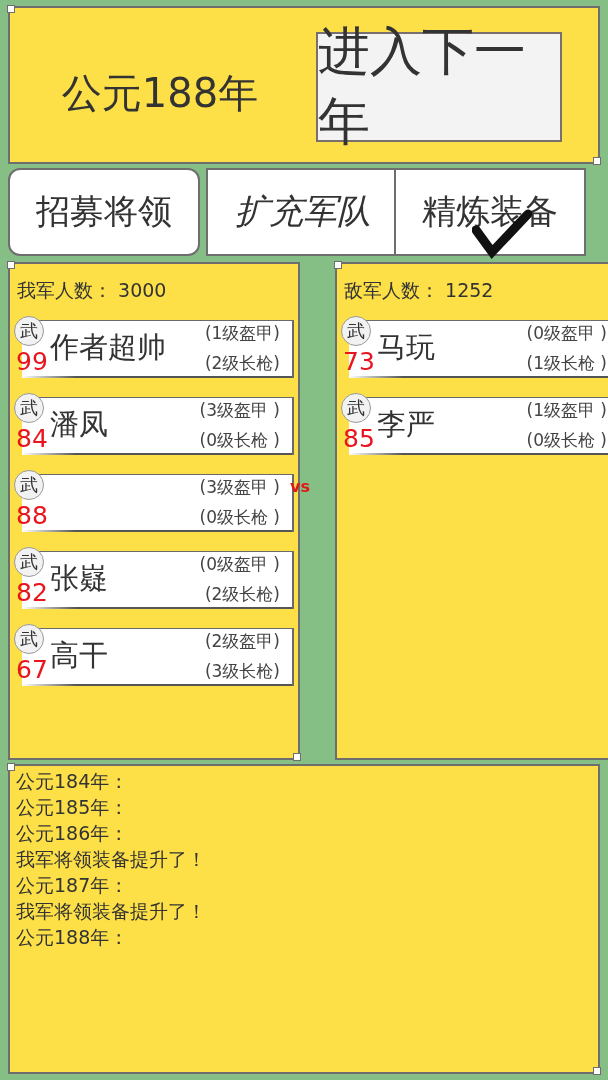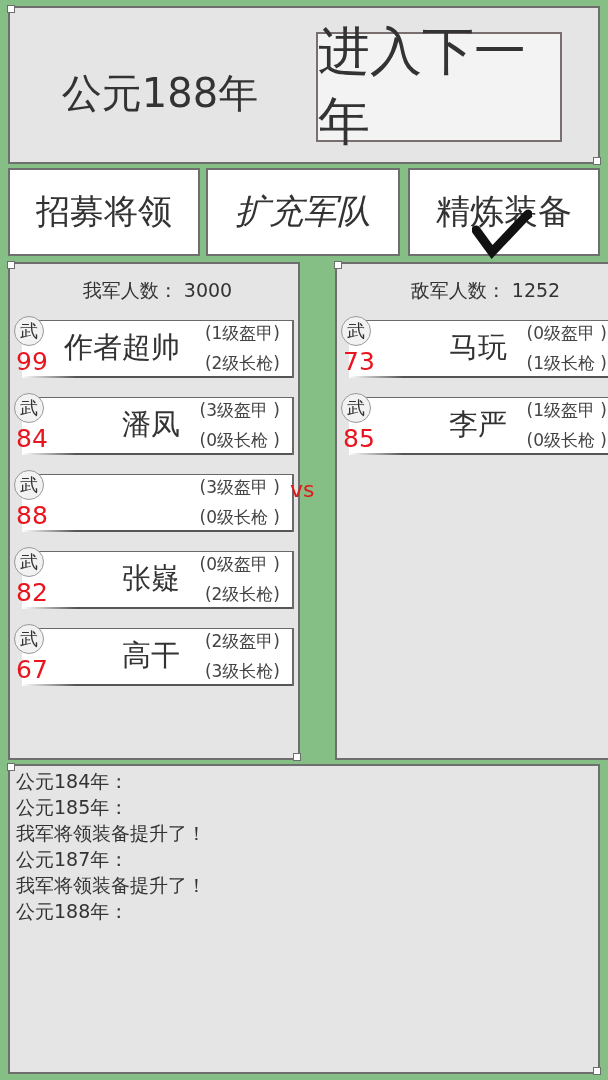--- a/index.html
+++ b/index.html
@@ -3,21 +3,21 @@
 <meta charset="utf-8">
 <style>
   html, body { margin:0; padding:0; }
   body {
     width:608px; height:1080px; position:relative; overflow:hidden;
     background:#86bf86;
     font-family:"DejaVu Sans","Liberation Sans",sans-serif;
     color:#333;
   }
   .panel {
-    position:absolute; background:#e5e5e5;
+    position:absolute; background:#fde047;
     border:2px solid #6e6e6e;
     box-sizing:border-box;
   }
   .panel::before, .panel::after {
     content:""; position:absolute; width:6px; height:6px;
     border:1px solid #6e6e6e; background:#fff;
   }
   .panel::before { left:-3px; top:-3px; }
   .panel::after { right:-3px; bottom:-3px; }
 
@@ -31,55 +31,55 @@
     font-size:52px; color:#333; cursor:pointer;
   }
 
   
   .action-btn {
     position:absolute; top:168px; height:88px; background:#fff;
     border:2px solid #6e6e6e; box-sizing:border-box;
     display:flex; align-items:center; justify-content:center;
     font-size:34px; color:#333; cursor:pointer;
   }
-  #btn-recruit { left:8px; width:192px; }
+  #btn-recruit { left:8px; width:192px;border-radius:12px; }
   #btn-expand { left:206px; width:194px;font-style:italic; }
-  #btn-refine { left:408px; width:192px; }
+  #btn-refine { left:394px; width:192px; }
   #checkmark { position:absolute; left:472px; top:208px; width:60px; height:52px; }
 
   
   #my-army { left:8px; top:262px; width:292px; height:498px; }
   #enemy-army { left:306px; top:262px; width:294px; height:498px;margin-left:29px; }
-  .army-count { position:absolute; top:14px; left:7px; right:0; text-align:center; font-size:19px; color:#333; }
+  .army-count { position:absolute; top:14px; left:7px; right:0; font-size:19px; color:#333; }
   .general-card {
     position:absolute; left:2px; height:64px; width:282px;
     cursor:pointer;
   }
   .card-frame {
     position:absolute; left:10px; right:0; top:4px; bottom:2px;
     border:2px solid #6a6a6a; border-left:none;
     border-top:1px solid #6a6a6a;
     background:#fff;
   }
   .card-frame::after {
     content:""; position:absolute; left:0; right:0; bottom:-2px; height:2px;
     background:linear-gradient(to right, #fff 0%, #555 20%, #555 100%);
   }
   .wu-badge {
     position:absolute; left:2px; top:0; width:30px; height:30px; border-radius:50%;
     background:#f2f2f2; border:1px solid #999; box-sizing:border-box;
     font-size:18px; line-height:28px; text-align:center; color:#333;
   }
   .force-val { position:absolute; left:4px; top:30px; font-size:25px; color:#e8141e; line-height:32px; }
-  .general-name { position:absolute; left:38px; width:130px; top:12px; text-align:right; font-size:29px; color:#333; }
+  .general-name { position:absolute; left:38px; width:130px; top:12px; text-align:left; font-size:29px; color:#333; }
   .equip { position:absolute; left:168px; width:100px; font-size:17px; color:#444; text-align:right; }
   .equip.armor { top:6px; }
   .equip.spear { top:36px; }
 
-  #vs-label { position:absolute; left:290px; top:477px; font-size:22px; font-weight:normal; color:#e01818; }
+  #vs-label { position:absolute; left:290px; top:477px; font-size:16px; font-weight:bold; color:#e01818; }
 
   
   #log { left:8px; top:764px; width:592px; height:310px;padding-left:36px; }
   #log-lines { position:absolute; left:6px; top:2px; font-size:19px; line-height:26px; color:#333; }
   #log-lines div { white-space:nowrap; }
 </style>
 </head>
 <body>
 
 <div class="panel" id="header">
@@ -164,18 +164,19 @@
     <div class="equip spear">(0级长枪 )</div>
   </div>
 </div>
 
 <div id="vs-label">vs</div>
 
 <div class="panel" id="log">
   <div id="log-lines">
     <div>公元184年：</div>
     <div>公元185年：</div>
+    <div>公元186年：</div>
     <div>我军将领装备提升了！</div>
     <div>公元187年：</div>
     <div>我军将领装备提升了！</div>
     <div>公元188年：</div>
   </div>
 </div>
 
 </body></html>

